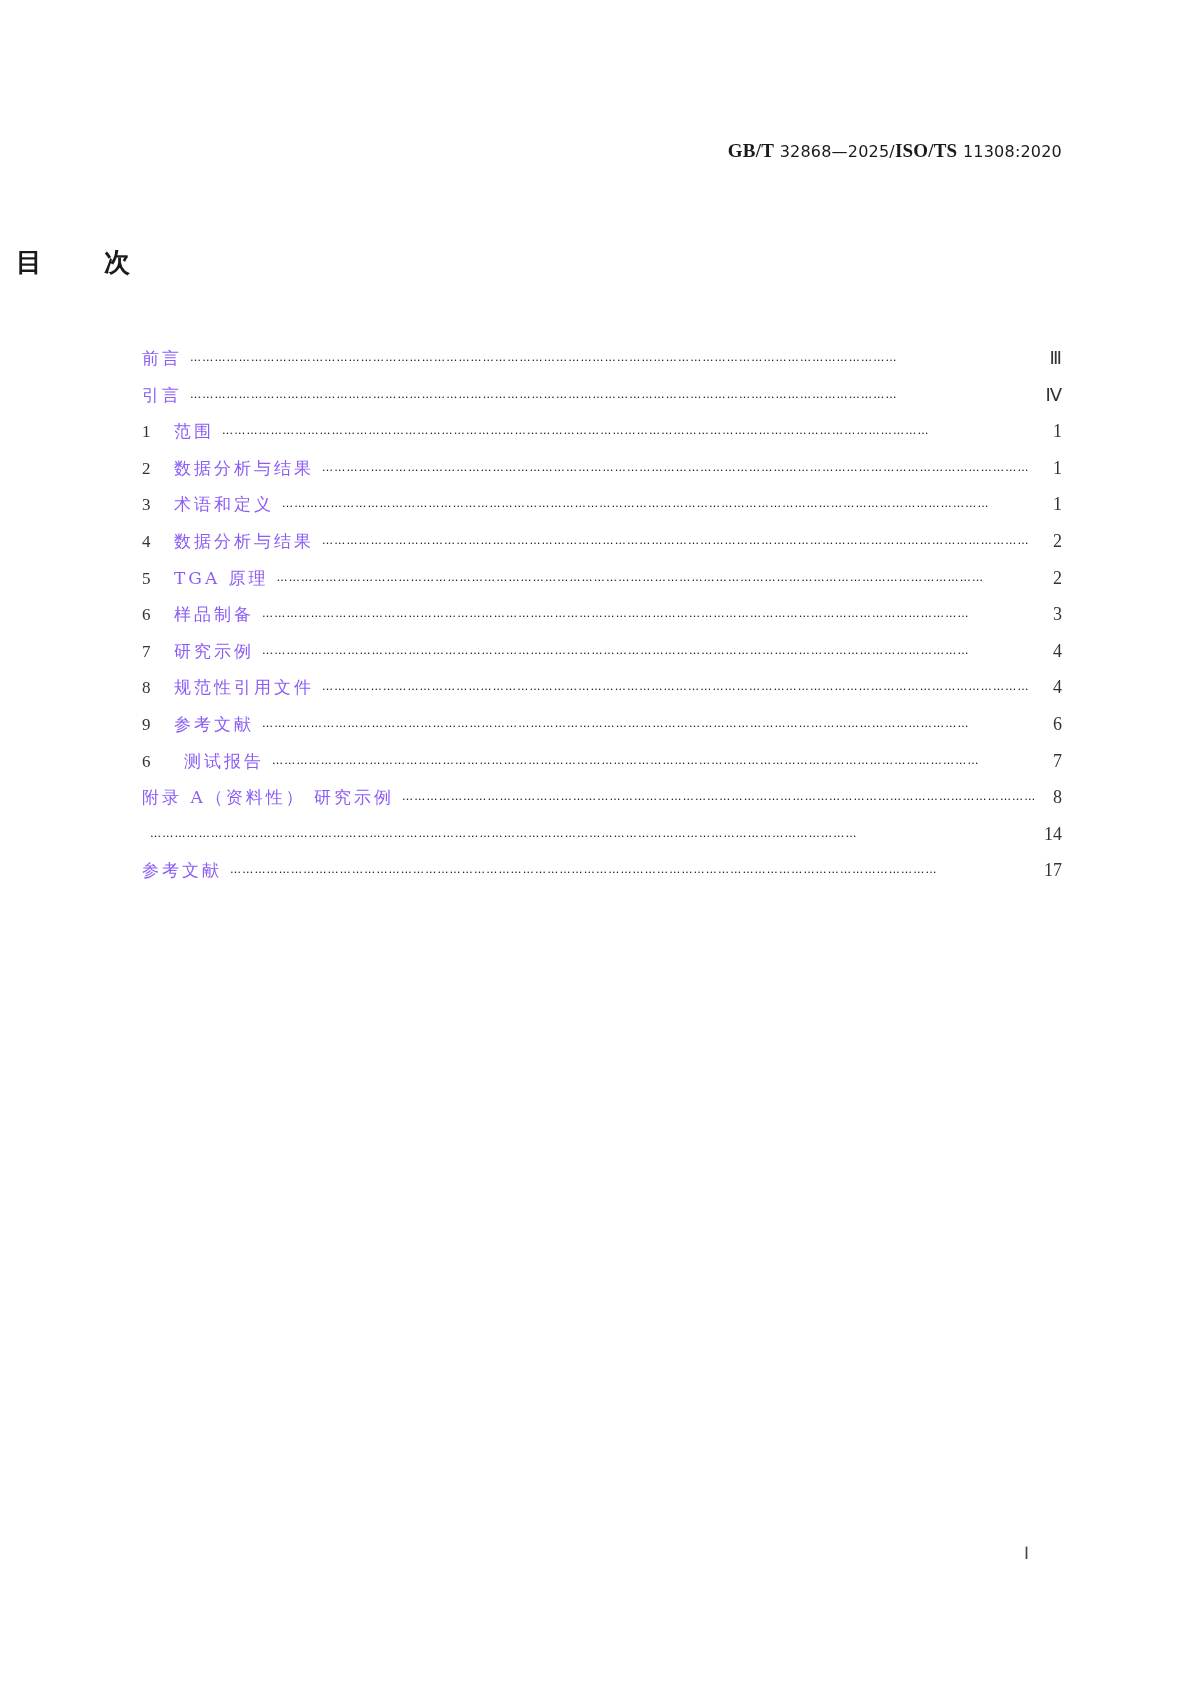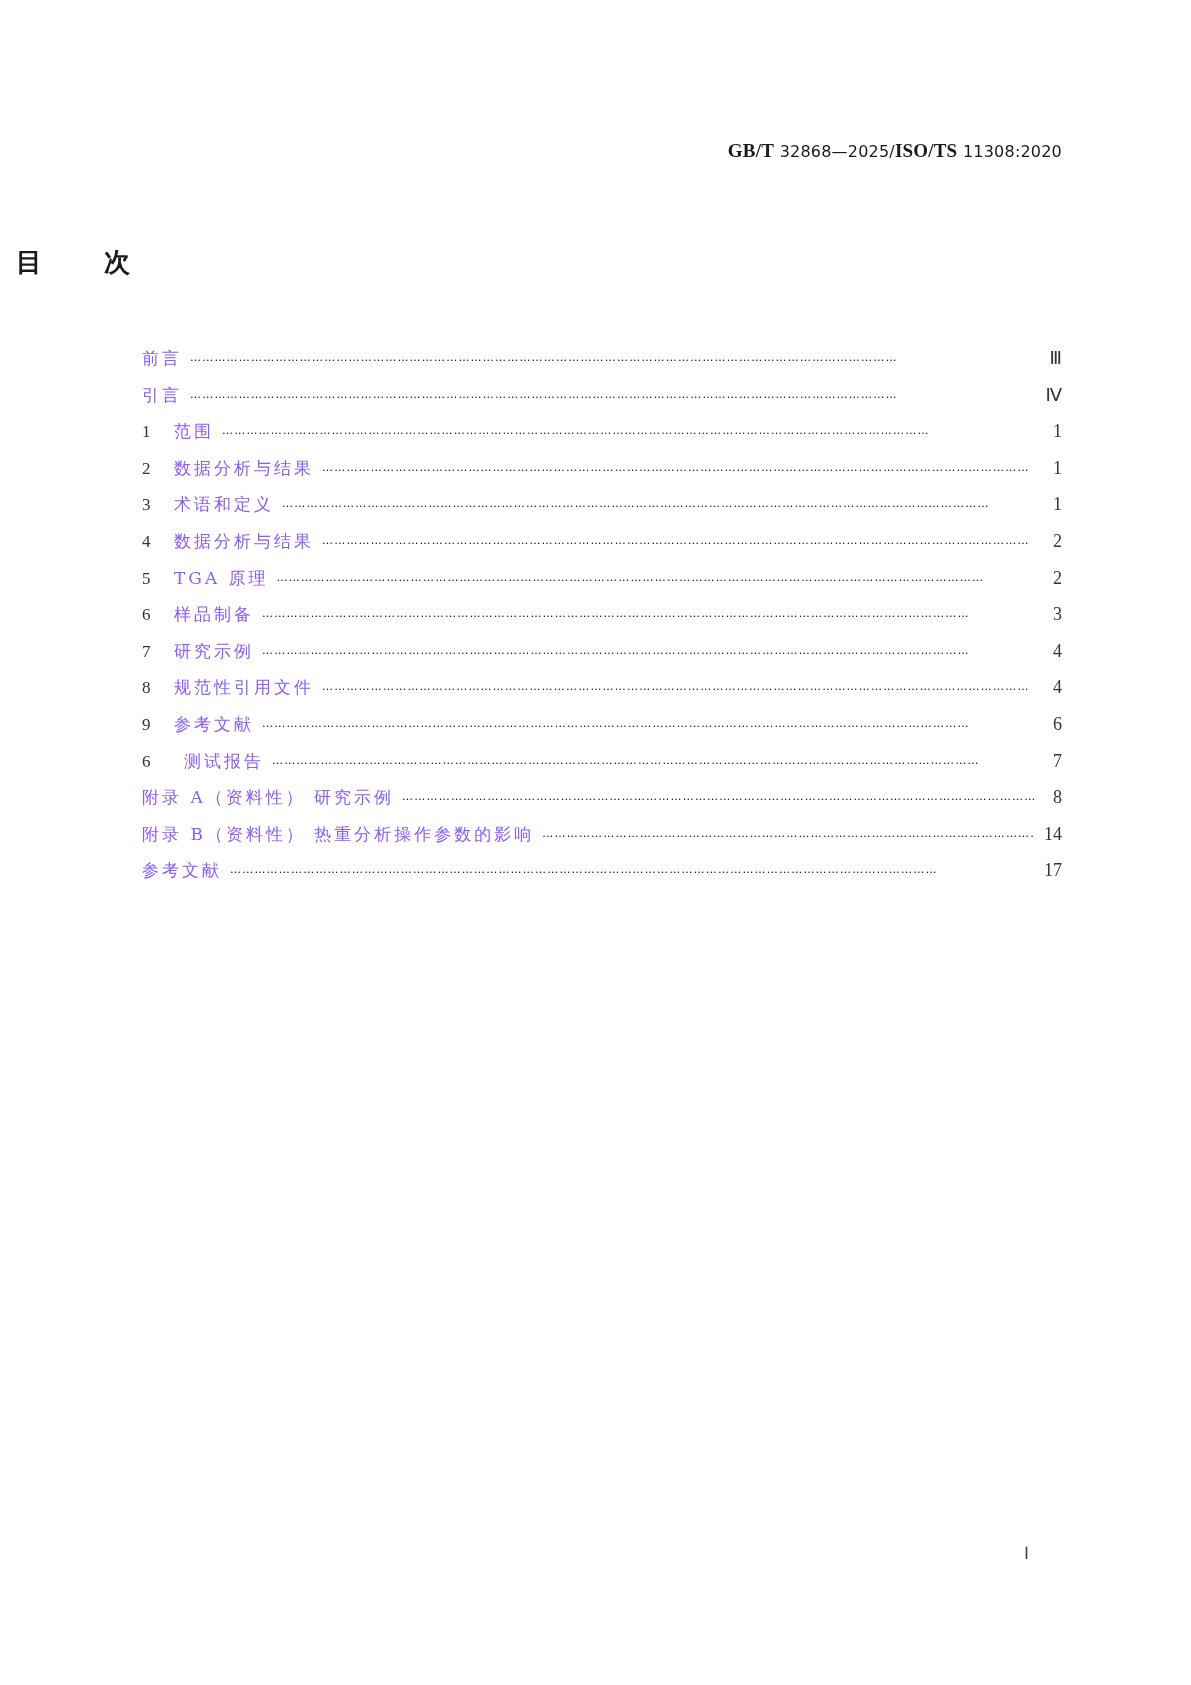--- a/index.html
+++ b/index.html
@@ -129,21 +129,20 @@
     <span class="label">测试报告</span>
     <span class="dots">…………………………………………………………………………………………………………………………………………………………</span>
     <span class="page">7</span>
   </div>
   <div class="toc-row">
     <span class="label">附录 A（资料性） 研究示例</span>
     <span class="dots">…………………………………………………………………………………………………………………………………………………………</span>
     <span class="page">8</span>
   </div>
   <div class="toc-row">
-    <span class="label">附录 B（资料性） 热重分析操作参数的影响</span>
     <span class="dots">…………………………………………………………………………………………………………………………………………………………</span>
     <span class="page">14</span>
   </div>
   <div class="toc-row">
     <span class="label">参考文献</span>
     <span class="dots">…………………………………………………………………………………………………………………………………………………………</span>
     <span class="page">17</span>
   </div>
 </div>
 

